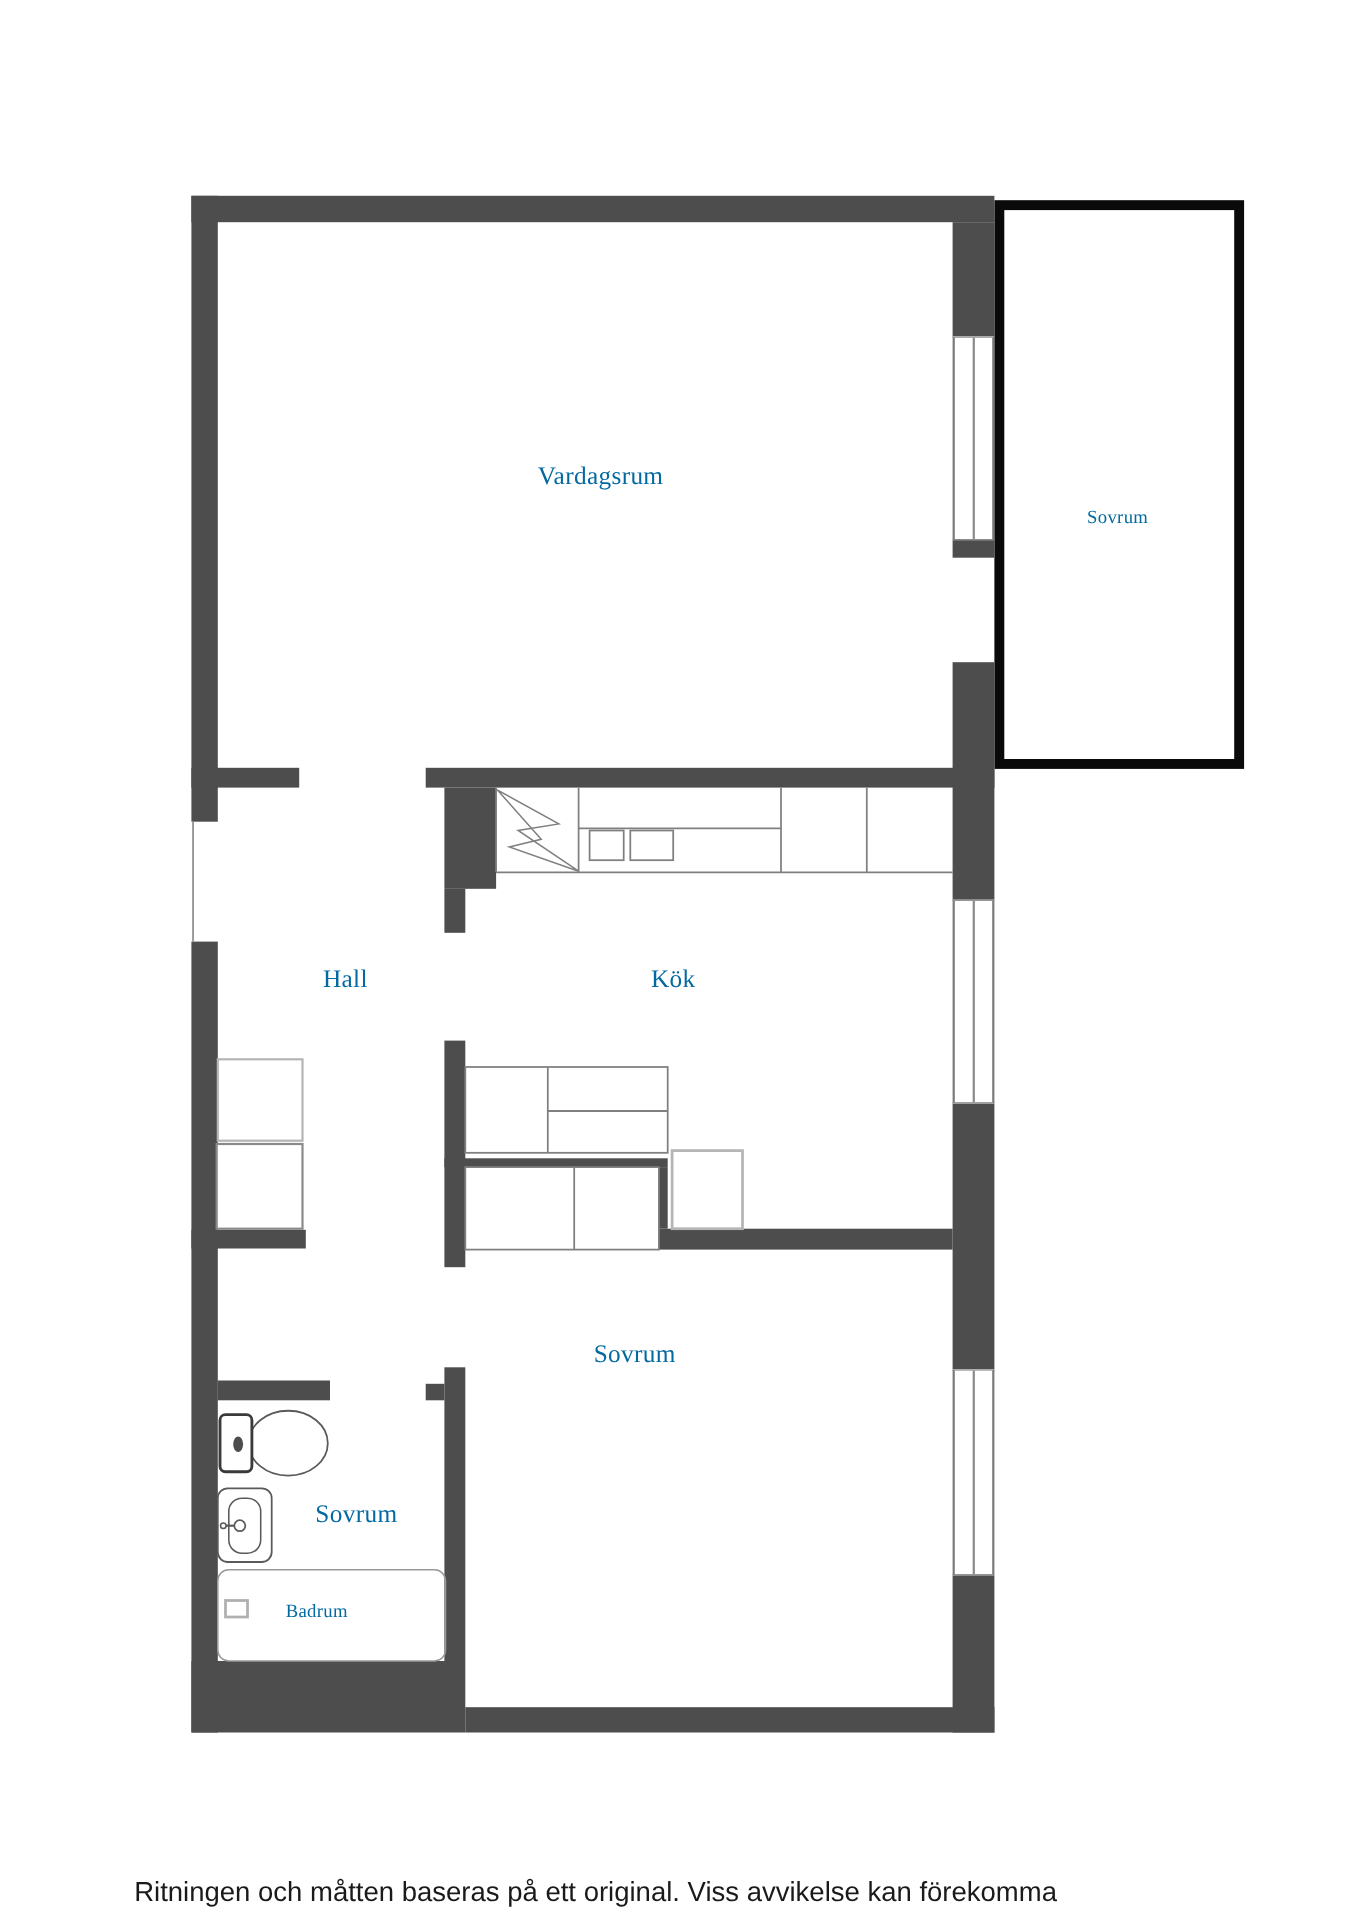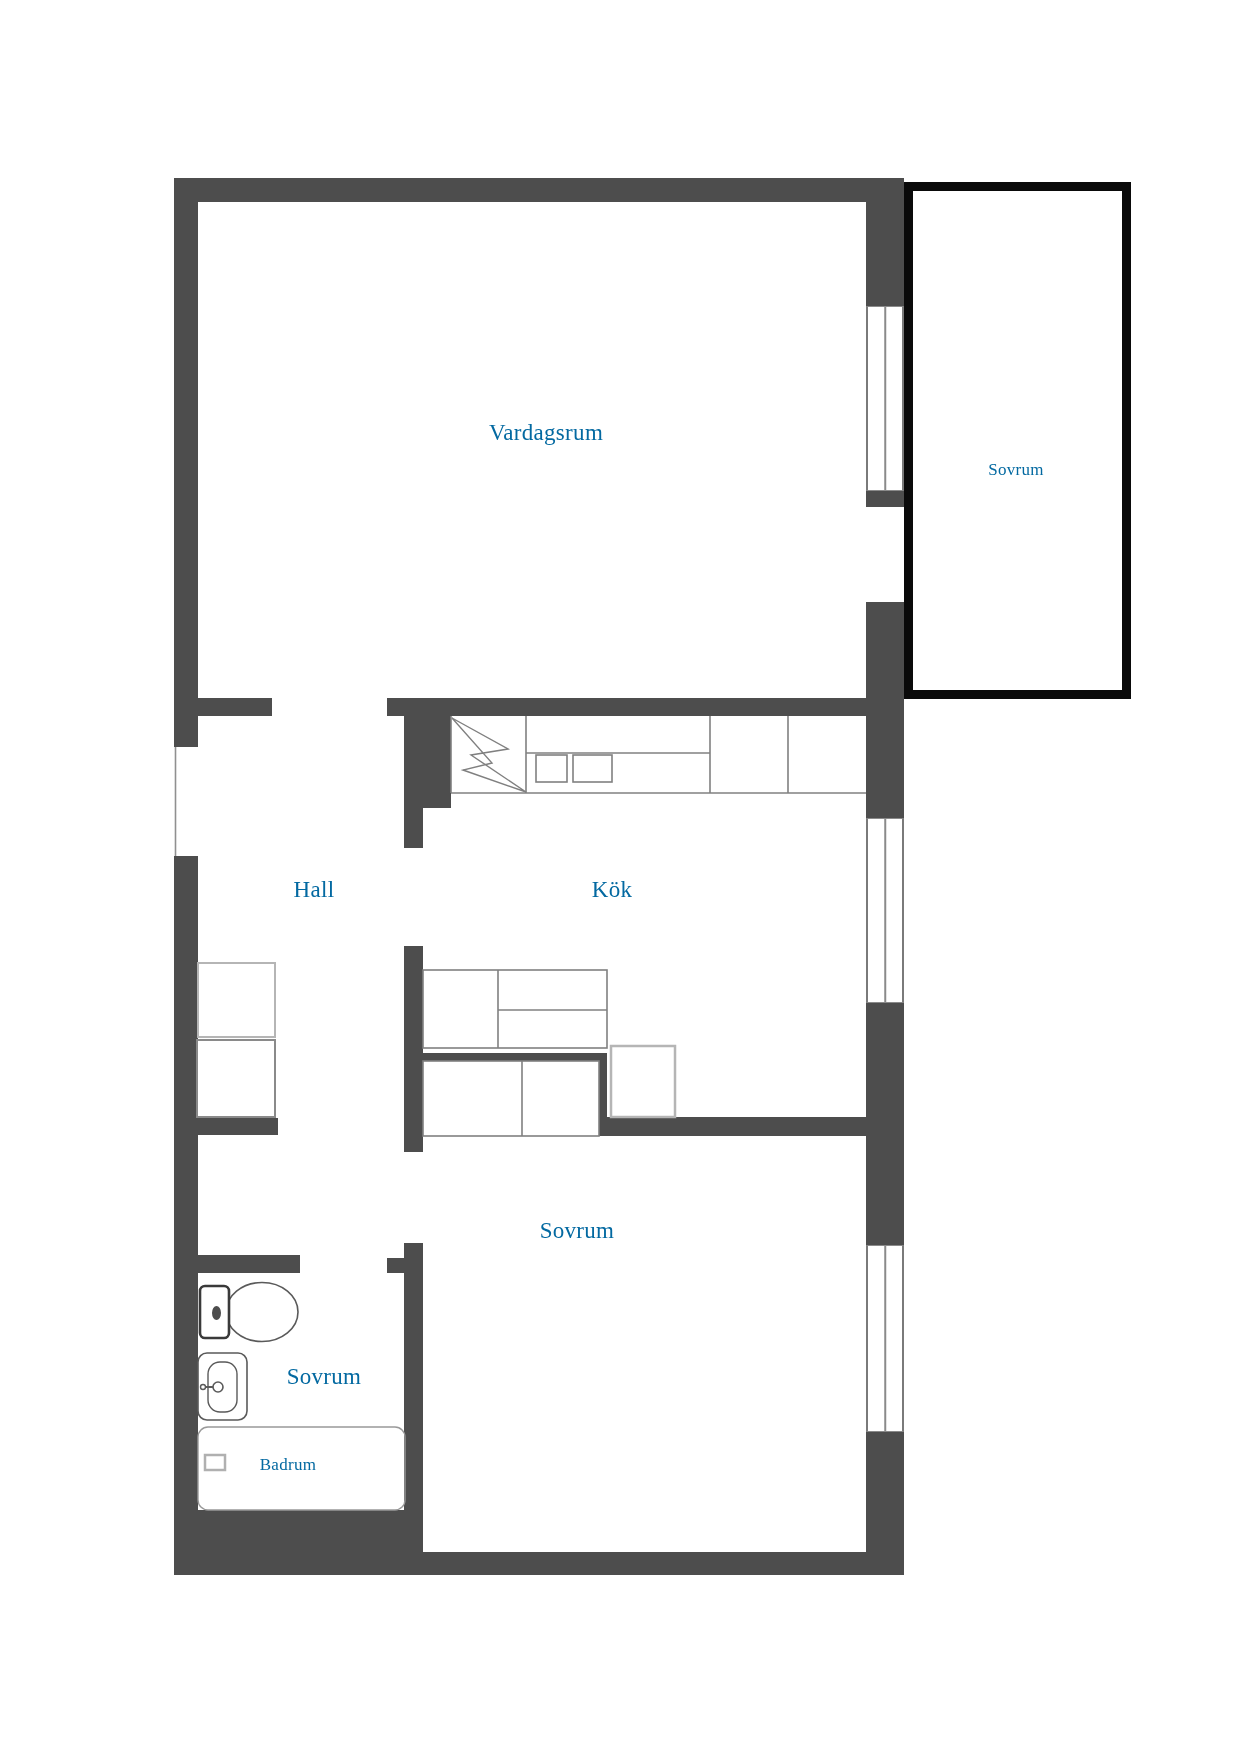--- a/index.html
+++ b/index.html
@@ -122,14 +122,15 @@
   </svg>
 
   <div class="room-label" style="left:546px;top:433px;">Vardagsrum</div>
   <div class="room-label small" style="left:1016px;top:470px;">Sovrum</div>
   <div class="room-label" style="left:300px;top:890px;margin-left:14px;">Hall</div>
   <div class="room-label" style="left:612px;top:890px;">Kök</div>
   <div class="room-label" style="left:324px;top:1377px;">Sovrum</div>
   <div class="room-label small" style="left:288px;top:1465px;">Badrum</div>
   <div class="room-label" style="left:577px;top:1207px;margin-top:24px;">Sovrum</div>
 
+  <div class="footer-text">Ritningen och måtten baseras på ett original. Viss avvikelse kan förekomma</div>
 
 </div>
 
 </body></html>

